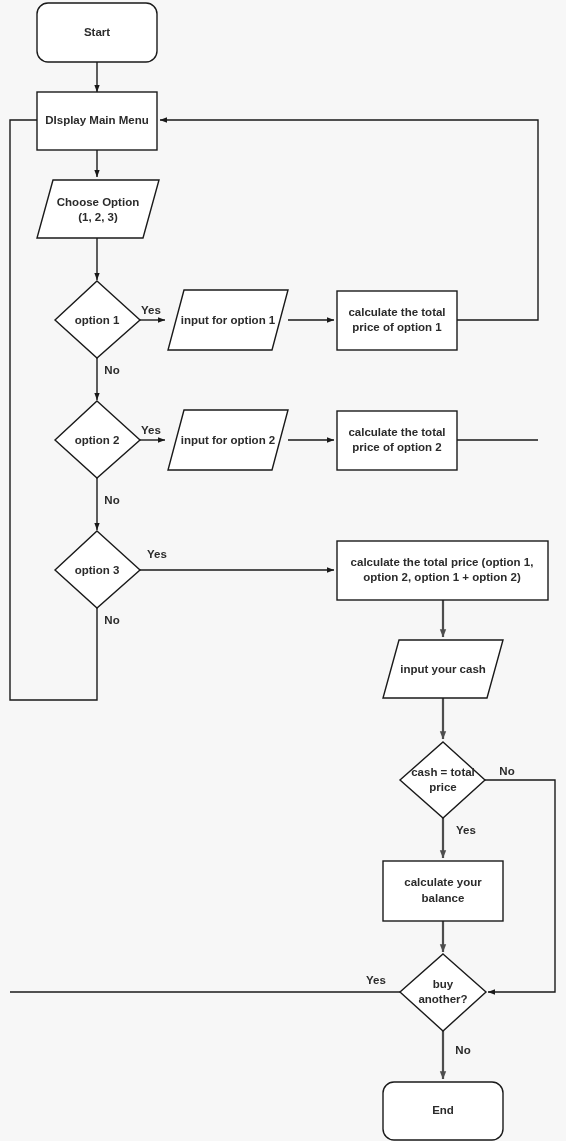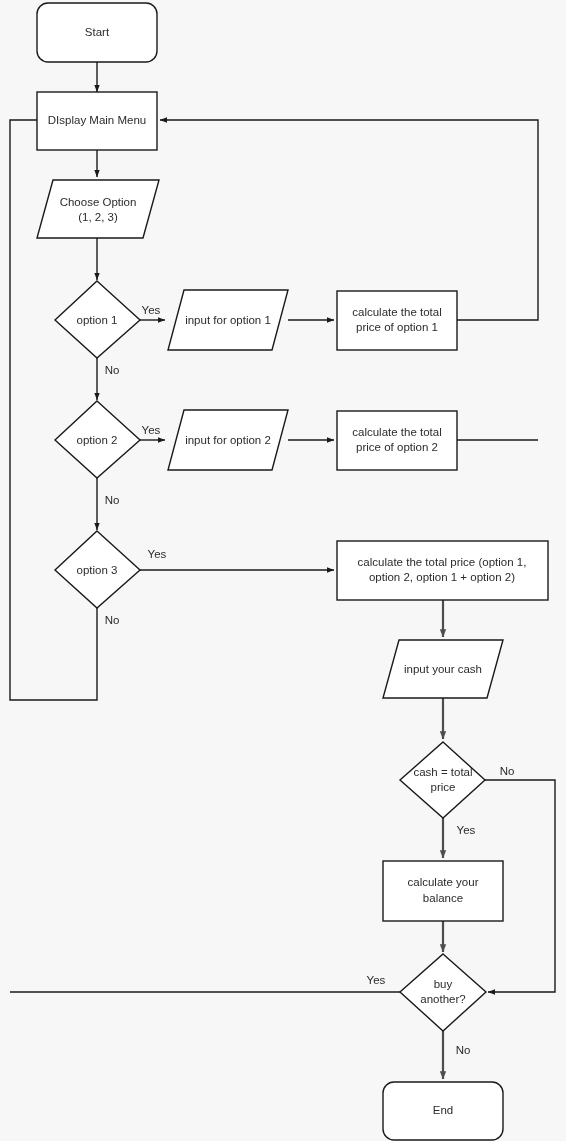--- a/index.html
+++ b/index.html
@@ -2,21 +2,21 @@
 <html><head>
 <meta charset="utf-8">
 <style>
   html,body{margin:0;padding:0;}
   body{
     width:566px;height:1141px;
     background:#f7f7f7;
     font-family:"Liberation Sans", sans-serif;
     overflow:hidden;
   }
-  #flow-root{position:relative;width:500px;height:1141px;}
+  #flow-root{position:relative;width:500px;height:1141px;font-weight:bold;}
   svg{display:block;}
   .node-shape{fill:#ffffff;stroke:#1a1a1a;stroke-width:1.4;}
   .edge{fill:none;stroke:#1a1a1a;stroke-width:1.4;}
   .edge-thick{fill:none;stroke:#4d4d4d;stroke-width:2.2;}
   .node-label{
     font-family:"Liberation Sans", sans-serif;
     font-size:11.5px;
     fill:#2b2b2b;
     text-anchor:middle;
     dominant-baseline:middle;

